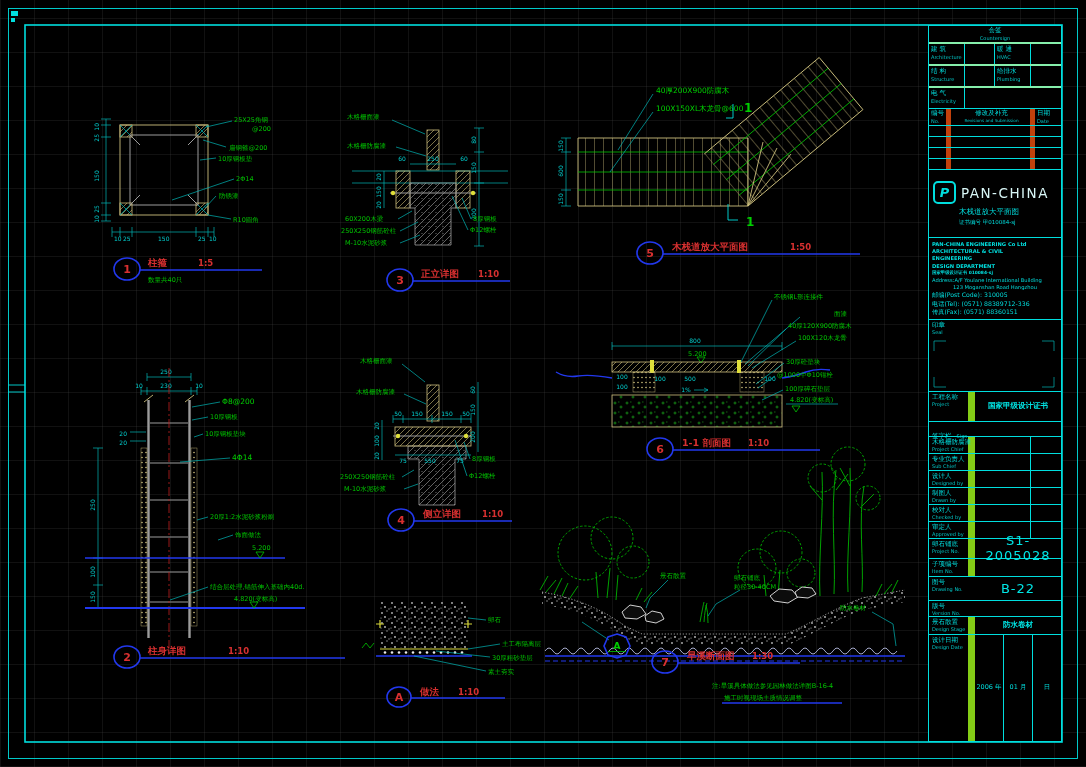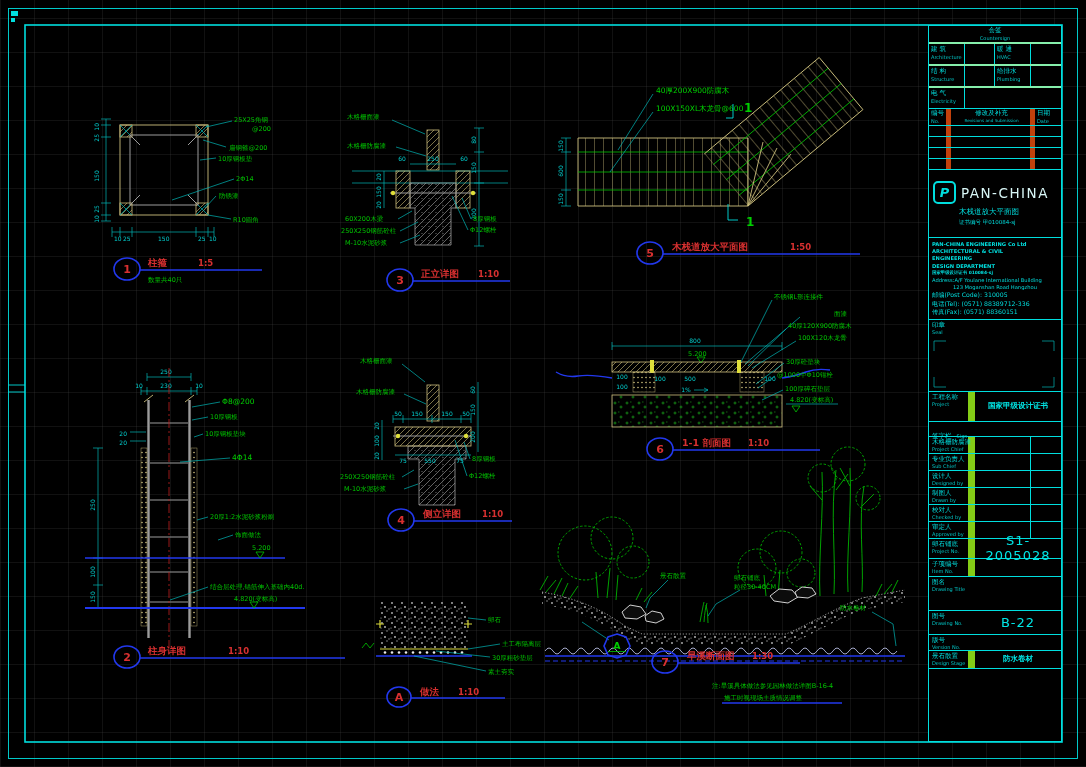--- a/index.html
+++ b/index.html
@@ -719,27 +719,20 @@
       </div>
     <div class="fval vbig">S1-2005028</div>
   </div>
   <div class="sec frow" style="height:18px">
     <div class="flab">
         <div class="cn">子项编号</div>
         <div class="en">Item No.</div>
       </div>
     <div class="fval"></div>
   </div>
-  <div class="sec frow" style="height:34px">
-    <div class="flab" style="border-right:none">
-        <div class="cn">图名</div>
-        <div class="en">Drawing Title</div>
-      </div>
-
-  </div>
   <div class="sec frow" style="height:24px">
     <div class="flab" style="border-right:none">
         <div class="cn">图号</div>
         <div class="en">Drawing No.</div>
       </div>
     <div class="fval vbig">B-22</div>
   </div>
   <div class="sec frow" style="height:16px">
     <div class="flab" style="border-right:none">
         <div class="cn">版号</div>
@@ -747,13 +740,22 @@
       </div>
     <div class="fval"></div>
   </div>
   <div class="sec frow" style="height:18px">
     <div class="flab">
         <div class="cn">景石散置</div>
         <div class="en">Design Stage</div>
       </div>
     <div class="fval vproj">防水卷材</div>
   </div>
+  <div class="frow" style="flex:1">
+    <div class="flab">
+        <div class="cn">设计日期</div>
+        <div class="en">Design Date</div>
+      </div>
+    <div class="datec">2006 年</div>
+    <div class="datec">01 月</div>
+    <div class="datec">日</div>
+  </div>
 </div>
 
 </body></html>

